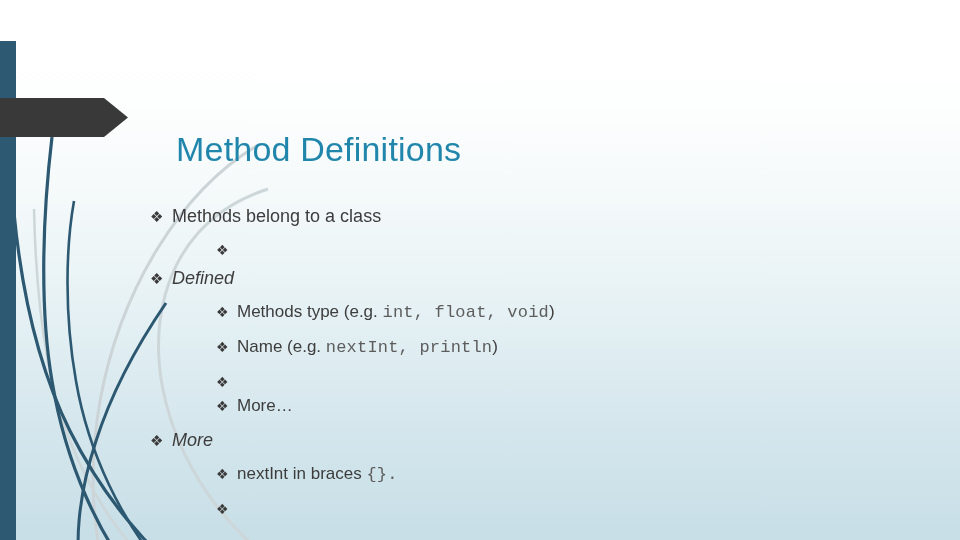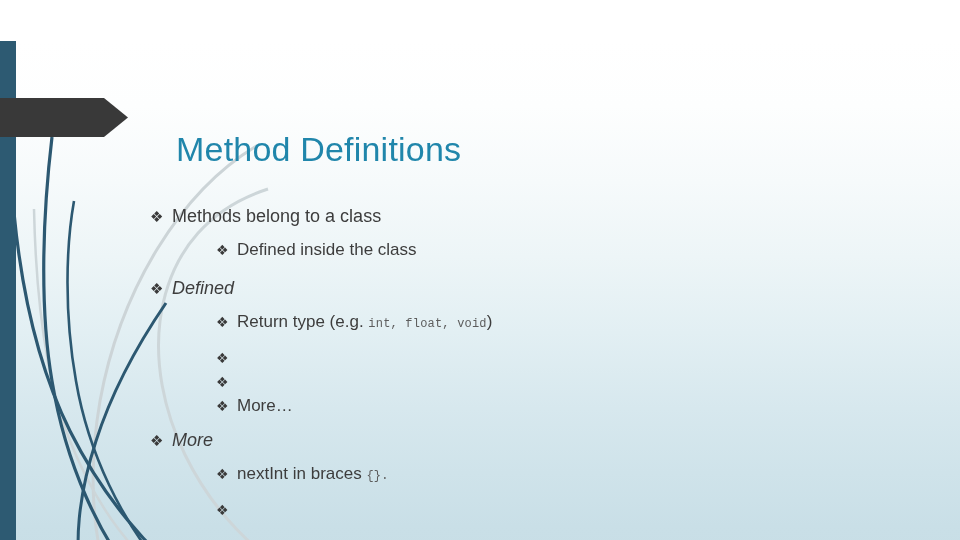--- a/index.html
+++ b/index.html
@@ -97,21 +97,21 @@
   .lvl1 .bullet-text { font-size: 18px; line-height: 34px; }
   .lvl2 .bullet-text { font-size: 17px; line-height: 34px; }
 
   .lvl1 .bullet-glyph { padding-top: 10px; }
   .lvl2 .bullet-glyph { padding-top: 10px; }
 
   .italic { font-style: italic; }
 
   .code {
     font-family: "Liberation Mono", "DejaVu Sans Mono", monospace;
-    font-size: 12px;
+    font-size: 17px;
     color: #5d5d5d;
     letter-spacing: 0.2px;
   }
 
   .spacer-sm { height: 4px; }
 </style>
 </head>
 <body>
 
 <div class="slide">
@@ -135,37 +135,37 @@
 
   <div class="body-list">
 
     <div class="bullet-row lvl1">
       <span class="bullet-glyph">❖</span>
       <span class="bullet-text">Methods belong to a class</span>
     </div>
 
     <div class="bullet-row lvl2">
       <span class="bullet-glyph">❖</span>
-      <span class="bullet-text">Defined inside the class</span>
     </div>
 
     <div class="spacer-sm"></div>
 
     <div class="bullet-row lvl1">
       <span class="bullet-glyph">❖</span>
       <span class="bullet-text italic">Defined</span>
     </div>
 
     <div class="bullet-row lvl2">
       <span class="bullet-glyph">❖</span>
-      <span class="bullet-text"><span>Return type (e.g. </span><span class="code">int, float, void</span><span>)</span></span>
+      <span class="bullet-text"><span>Methods type (e.g. </span><span class="code">int, float, void</span><span>)</span></span>
     </div>
 
     <div class="bullet-row lvl2">
       <span class="bullet-glyph">❖</span>
+      <span class="bullet-text"><span>Name (e.g. </span><span class="code">nextInt, println</span><span>)</span></span>
     </div>
 
     <div class="bullet-row lvl2">
       <span class="bullet-glyph">❖</span>
     </div>
 
     <div class="bullet-row lvl2">
       <span class="bullet-glyph">❖</span>
       <span class="bullet-text">More…</span>
     </div>

